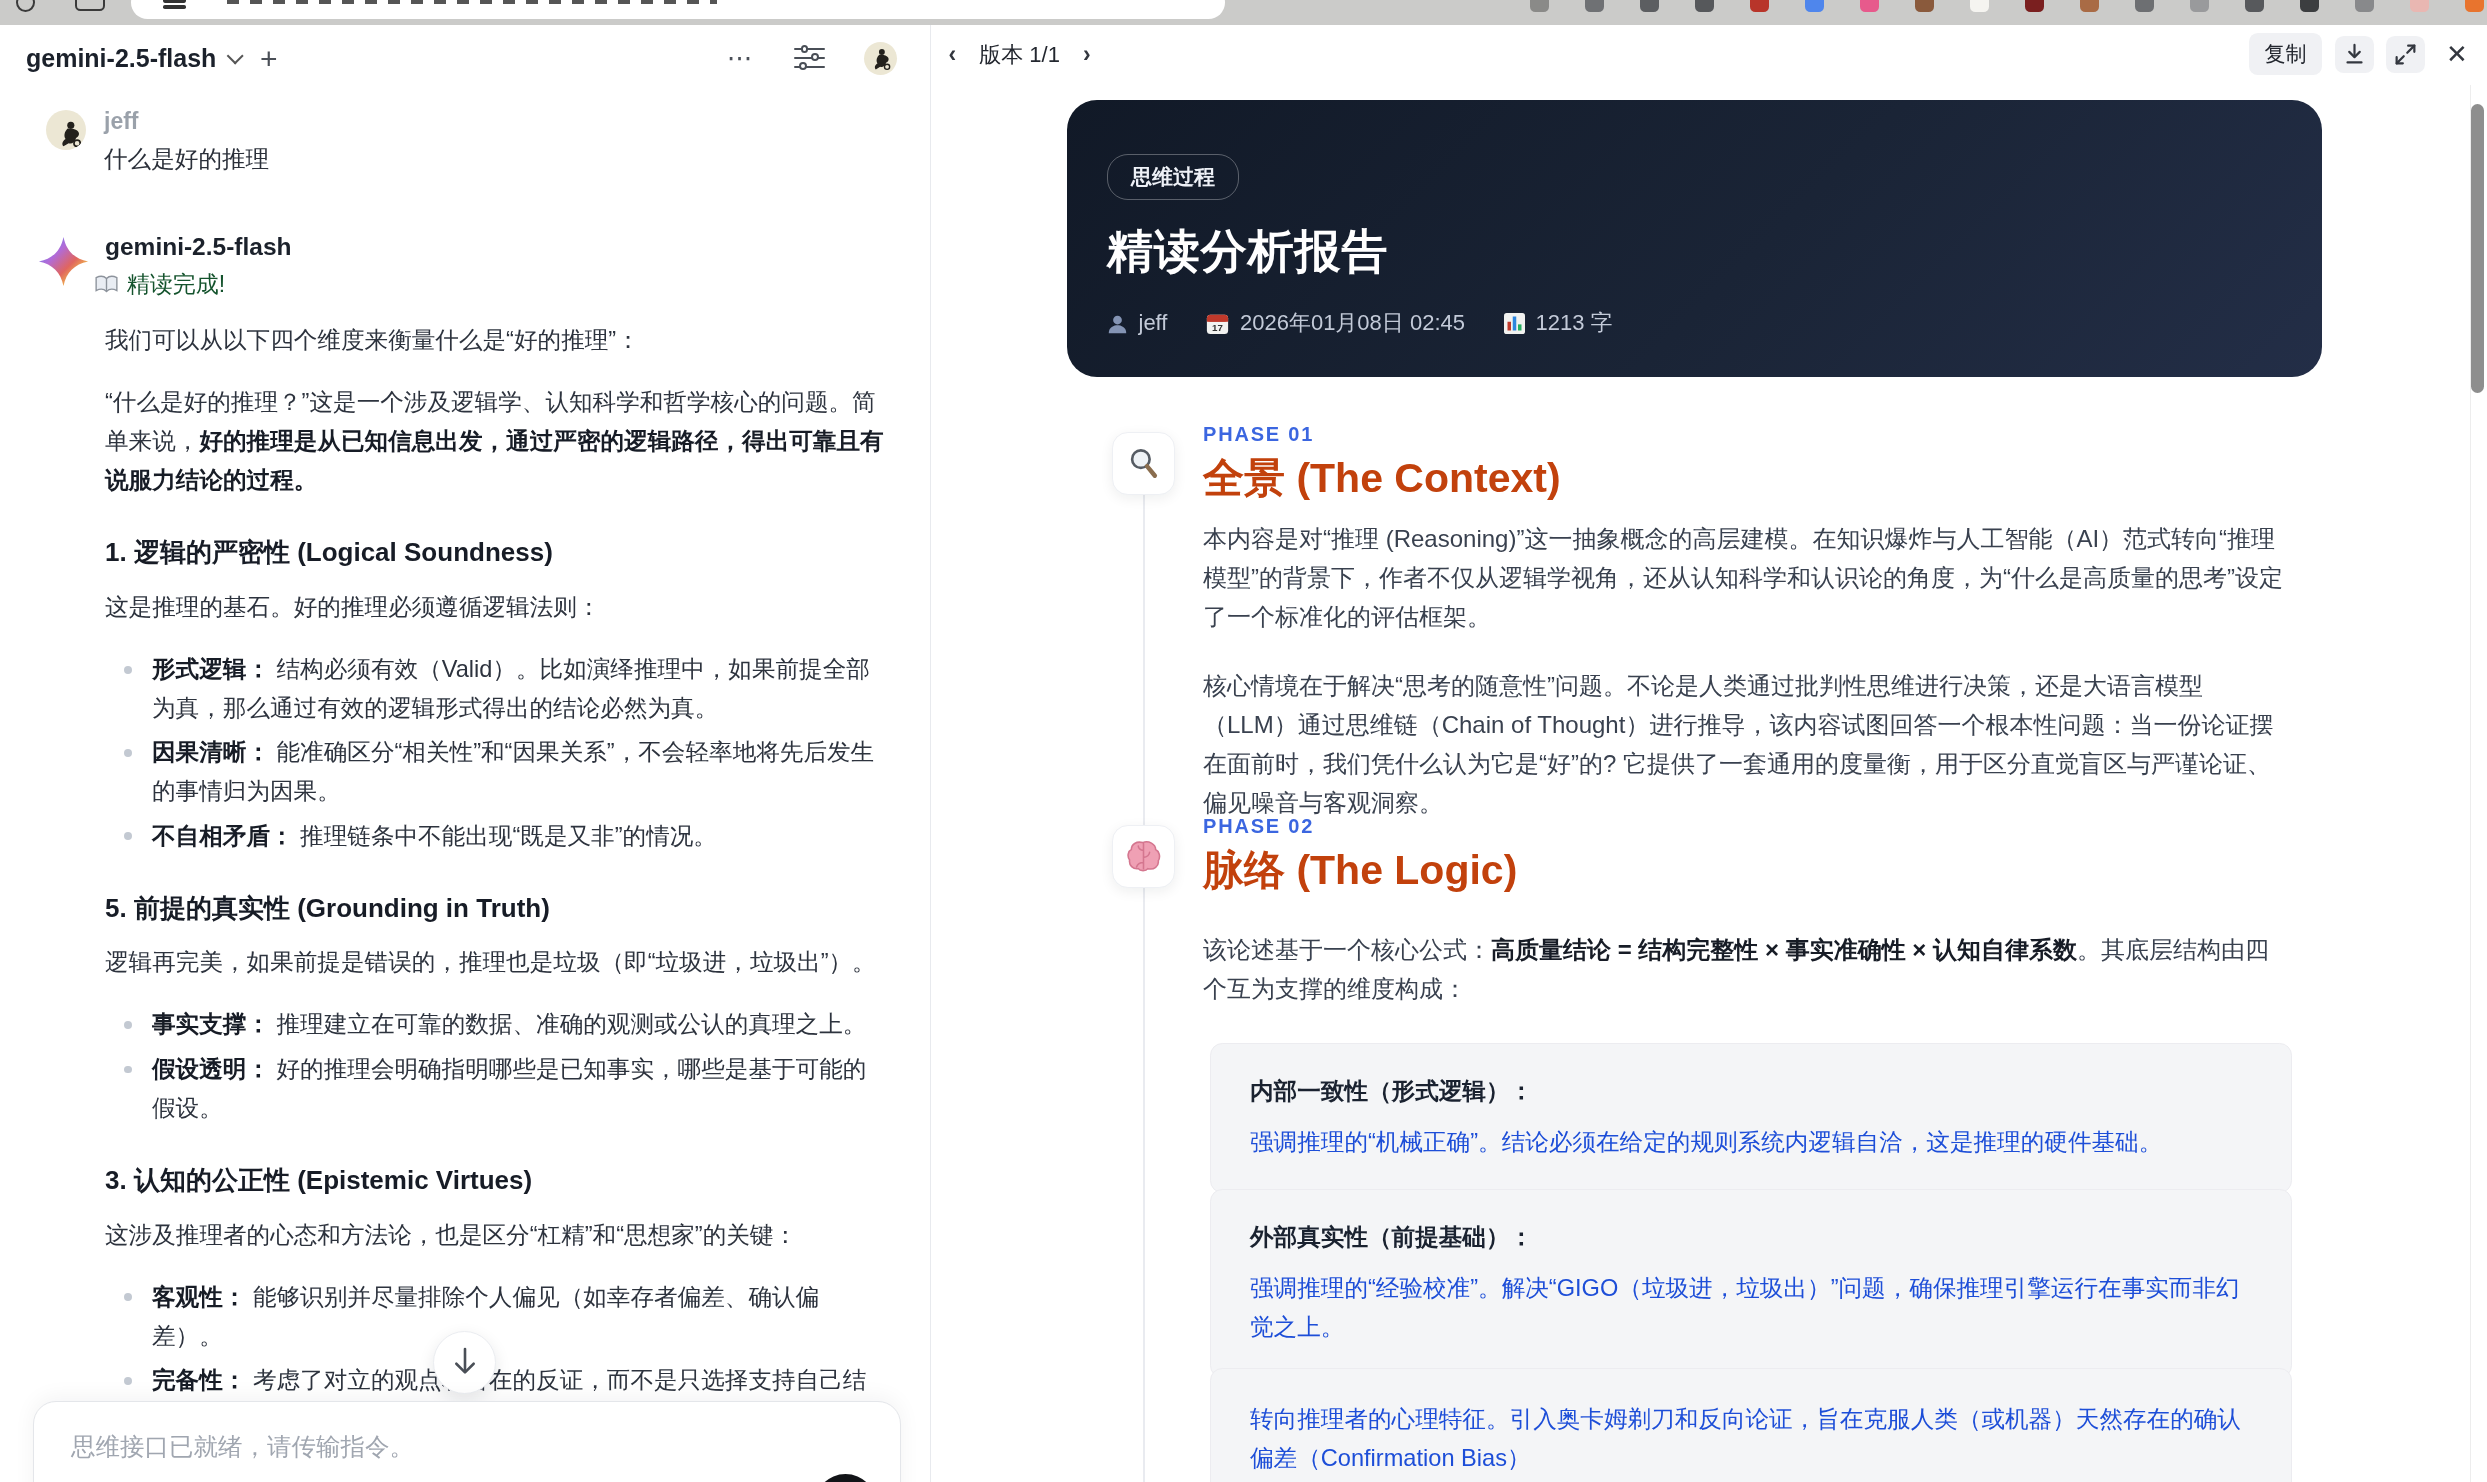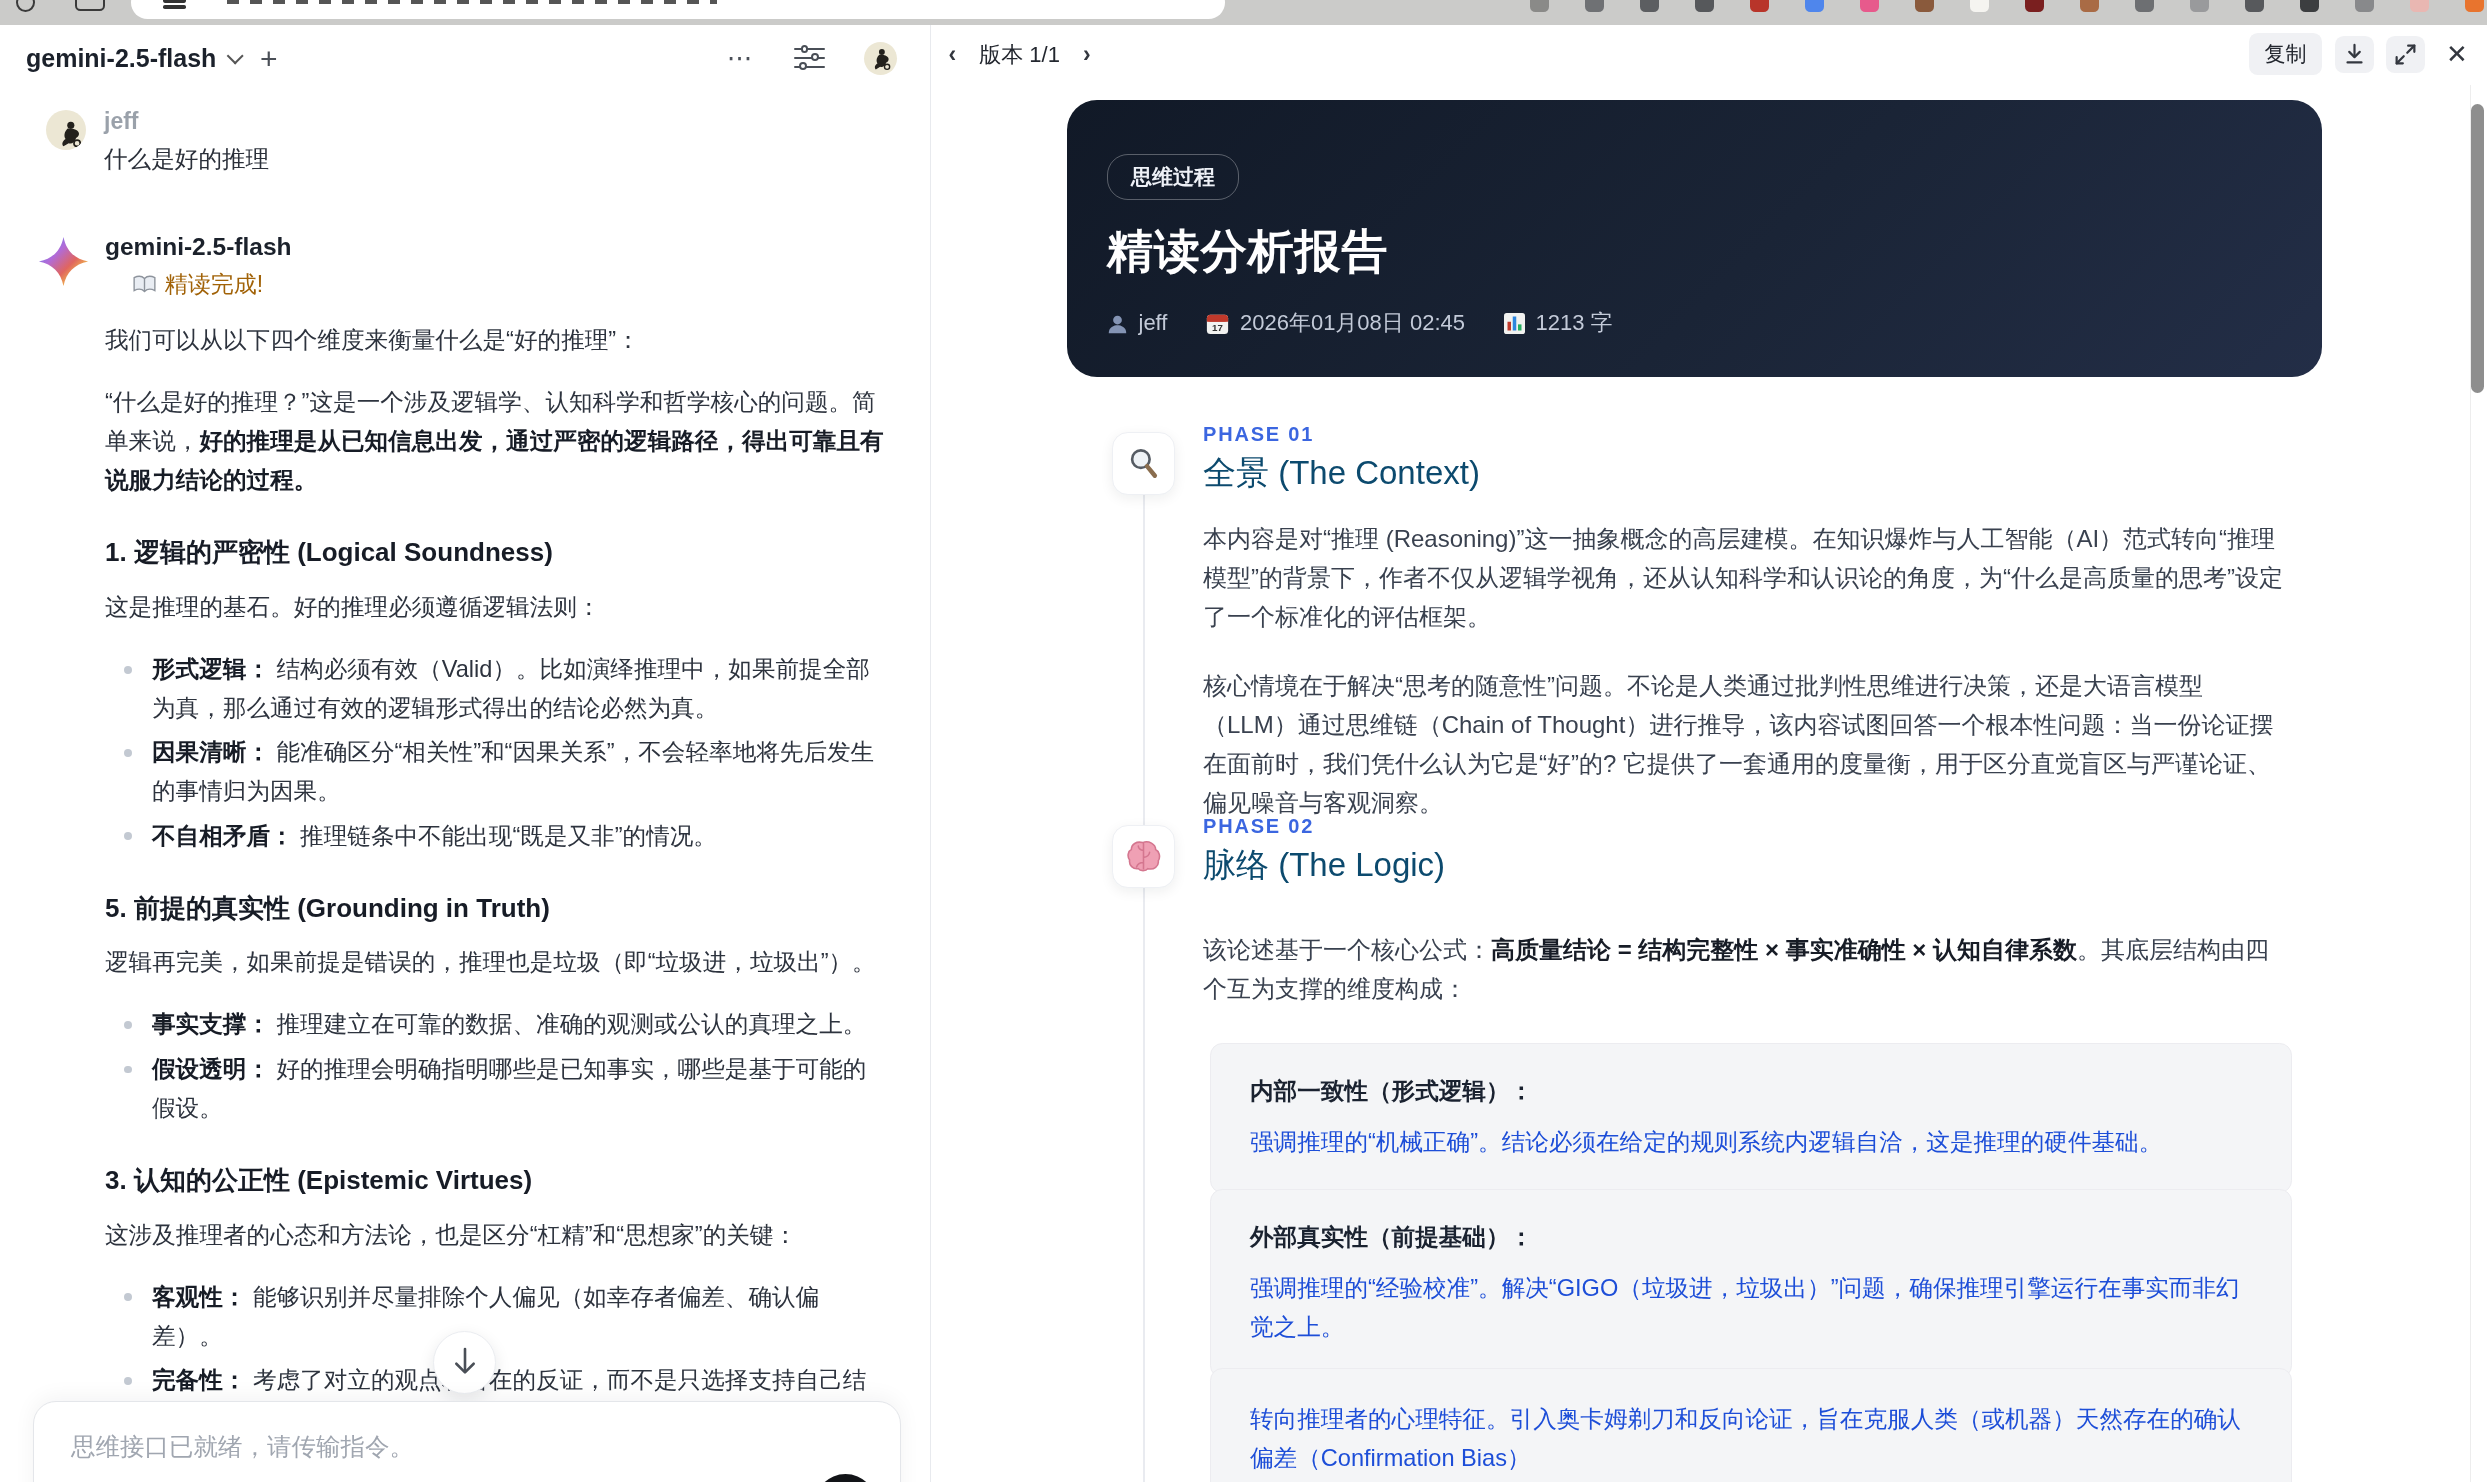--- a/index.html
+++ b/index.html
@@ -48,21 +48,21 @@
   
   .chat-scroll { position:absolute; left:0; top:68px; width:930px; height:1390px; overflow:hidden; }
   .msg-user { position:absolute; left:46px; top:15.8px; }
   .msg-user .u-av { position:absolute; left:0; top:1.8px; }
   .u-name { position:absolute; left:58px; top:0; font-size:23px; font-weight:600; color:#9aa1aa; }
   .u-text { position:absolute; left:58px; top:35px; font-size:23.6px; color:#2b303a; white-space:nowrap; }
 
   .msg-ai { position:absolute; left:38px; top:140px; width:853px; }
   .ai-star { position:absolute; left:0; top:3.5px; }
   .ai-name { margin-left:67px; font-size:24.5px; font-weight:700; color:#1b212b; }
-  .ai-status { margin-left:95px; margin-top:8.8px; font-size:23px; color:#a16207; display:flex; align-items:center; gap:8.8px; }
+  .ai-status { margin-left:57px; margin-top:8.8px; font-size:23px; color:#14532d; display:flex; align-items:center; gap:8.8px; }
   .ai-content { margin-left:67px; margin-top:21px; width:781px; font-size:23.6px; line-height:39px; color:#2d333e; }
   .ai-content p { margin-bottom:23px; }
   .ai-content .b, .li-label { font-weight:700; color:#171c26; }
   .ai-content h3 { font-size:26px; font-weight:700; color:#171c26; margin:33px 0 15.8px 0; }
   .ai-content ul { list-style:none; margin:3.5px 0 5.3px 0; }
   .ai-content li { position:relative; padding-left:47px; margin-bottom:5.3px; }
   .ai-content li::before { content:""; position:absolute; left:19px; top:15.8px; width:7.9px; height:7.9px;
     border-radius:50%; background:#c3c9d2; }
 
   .scrolldown { position:absolute; left:433px; top:1238px; width:63px; height:63px; border-radius:50%;
@@ -95,21 +95,21 @@
     border-radius:21px; padding:7.9px 23px; font-size:21px; font-weight:600; color:#eef1f7; }
   .hero-title { position:absolute; left:40px; top:121px; font-size:46px; font-weight:700; letter-spacing:0.9px; }
   .hero-meta { position:absolute; left:40px; top:208px; display:flex; align-items:center; gap:39px;
     font-size:22px; color:#c3cad8; }
   .meta-item { display:flex; align-items:center; gap:10.5px; }
 
   .timeline { position:absolute; left:212px; top:350px; width:1.8px; height:1048px; background:#e9ebf0; }
   .phase-icon { position:absolute; left:181px; width:63px; height:63px; background:#fff; border:0.9px solid #eef0f4;
     border-radius:15.8px; box-shadow:0 3.5px 12.3px rgba(20,25,35,.07); display:flex; align-items:center; justify-content:center; }
   .phase-label { position:absolute; left:272px; font-size:20px; font-weight:700; color:#3b66e0; letter-spacing:1.8px; }
-  .phase-title { position:absolute; left:272px; font-size:33px; font-weight:400; color:#0c4a6e; }
+  .phase-title { position:absolute; left:272px; font-size:41px; font-weight:700; color:#c2410c; }
   .phase-body { position:absolute; left:272px; width:1083px; font-size:24px; line-height:39px; color:#39414f; }
   .phase-body p { margin-bottom:30px; }
   .phase-body .b { font-weight:700; color:#171c26; }
 
   .logic-card { position:absolute; left:279px; width:1082px; background:#f4f5f7; border:0.9px solid #ececf0;
     border-radius:12.3px; padding:31.5px 39px 30px 39px; }
   .logic-card h4 { font-size:23.6px; font-weight:700; color:#1a2230; margin-bottom:15.8px; }
   .logic-card p { font-size:23.6px; line-height:39px; color:#1d4ed8; }
 
   .art-scrollbar-track { position:absolute; right:15.8px; top:60px; width:0.9px; height:1398px; background:#ededed; }

